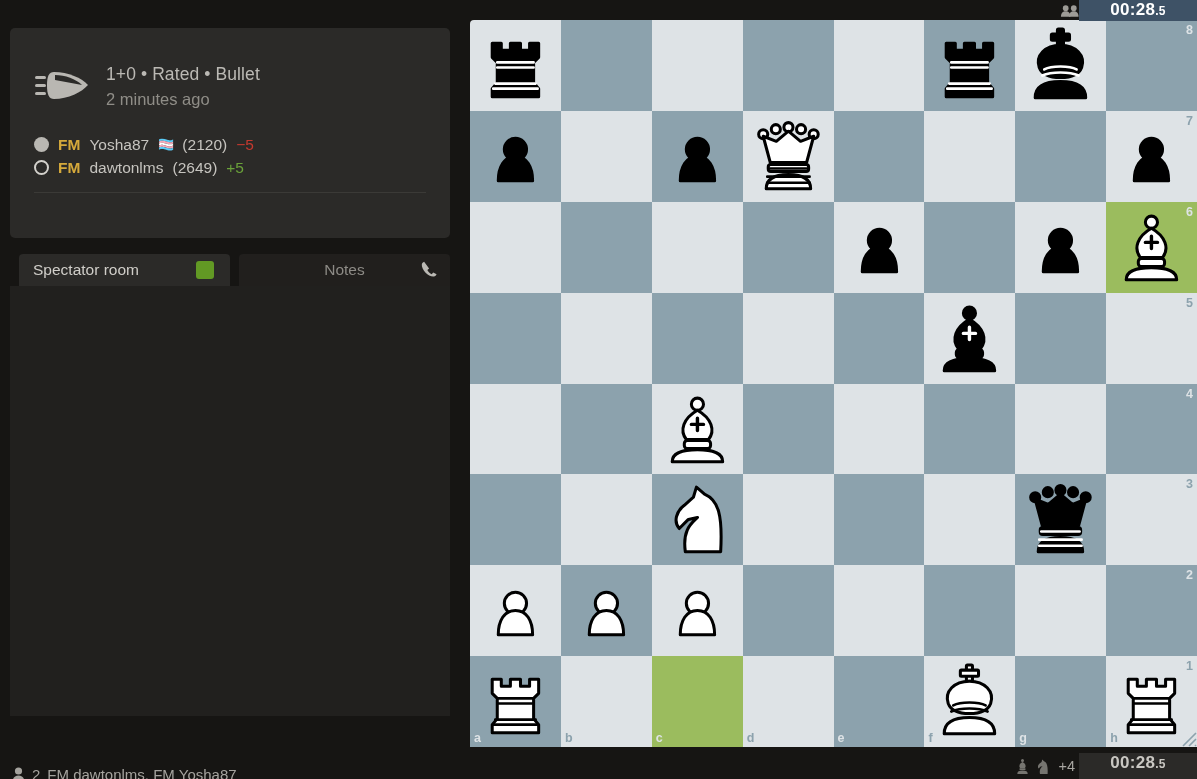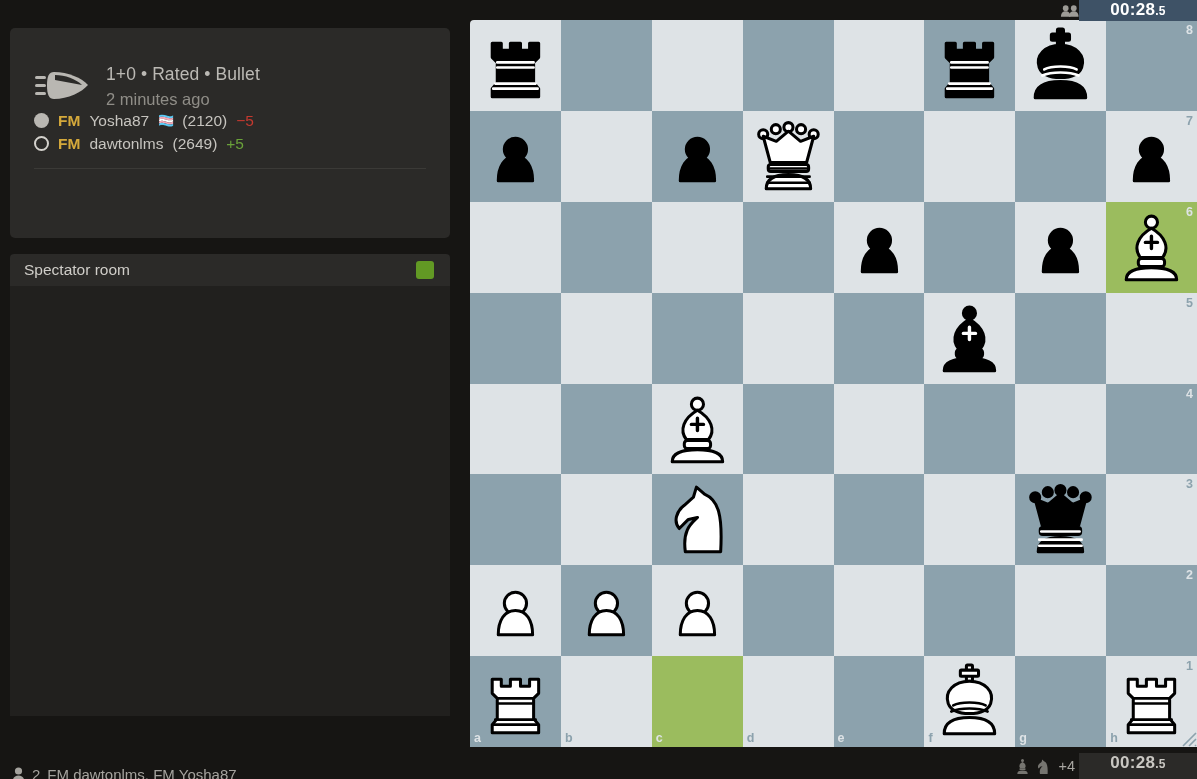--- a/index.html
+++ b/index.html
@@ -20,38 +20,38 @@
     background: #2b2a28;
     border-radius: 5px;
     padding: 18px 24px 0 24px;
   }
   .gc-head { display: flex; align-items: flex-start; gap: 14px; padding-top: 16px; }
   .bullet-icon { width: 58px; height: 44px; flex: 0 0 58px; position: relative; top: 2px; }
   .gc-meta { padding-top: 2px; }
   .gc-line1 { font-size: 17.5px; color: #bbb9b4; letter-spacing: .1px; }
   .gc-line2 { font-size: 16.5px; color: #8f8d87; margin-top: 5px; }
 
-  .players { margin-top: 0; }
+  .players { margin-top: 24px; }
   .p-row { display: flex; align-items: center; gap: 9px; height: 23px; font-size: 15.5px; color: #c6c4bf; white-space: nowrap; }
   .disc { width: 15px; height: 15px; border-radius: 50%; flex: 0 0 15px; }
   .disc.white { background: #b9b7b2; }
   .disc.black { background: transparent; border: 2px solid #d3d1cc; }
   .title-fm { color: #d5a93b; font-weight: bold; }
   .flagmoji { font-size: 13px; letter-spacing: -1px; }
   .delta-neg { color: #c4392f; }
   .delta-pos { color: #6aa13a; }
   .gc-sep { margin: 13px 0 0 0; height: 1px; background: #3b3a37; }
   .gc-status { text-align: center; font-size: 16.5px; color: #cac8c3; padding-top: 14px; }
 
   
   .chat-wrap { position: absolute; left: 10px; top: 248px; width: 440px; height: 497px; }
   .chat-tabs { display: flex; height: 32px; }
   .chat-tab {
     flex: 1; display: flex; align-items: center; height: 32px;
-    font-size: 15.5px; color: #8d8b86; position: relative;
+    font-size: 15.5px; color: #8d8b86; position: relative; margin-left: 9px;
   }
   .chat-tab.active { background: #2b2a28; color: #d0cec9; border-radius: 4px 4px 0 0; }
   .chat-tab .tlabel { padding-left: 14px; }
   .chat-tab.t2 { background: #211f1d; border-radius: 4px 4px 0 0; justify-content: center; }
   .room-dot { width: 18px; height: 18px; background: #629924; border-radius: 3px; margin-left: auto; margin-right: 16px; }
   .phone-ic { position: absolute; right: 12px; top: 6px; width: 19px; height: 19px; }
   .chat-body { height: 430px; background: #21201e; }
   .chat-input {
     height: 35px; background: #2a2927; border: none; border-top: 1px solid #3a3935;
     width: 100%; color: #cbc9c4; font-size: 16px; padding-left: 13px;
@@ -145,20 +145,28 @@
       </div>
 
       <div class="gc-sep"></div>
     </div>
 
     <div class="chat-wrap">
       <div class="chat-tabs">
         <div class="chat-tab active">
           <span class="tlabel">Spectator room</span>
           <span class="room-dot"></span>
+        </div>
+        <div class="chat-tab t2">
+          <span>Notes</span>
+          <span class="phone-ic">
+            <svg viewBox="0 0 24 24" xmlns="http://www.w3.org/2000/svg">
+              <path d="M6.6 2.5 C5 3 3.5 4.6 3.2 6.4 c-.6 4 2.2 9 5.6 12.4 3.4 3.4 8.4 6.2 12.4 5.6 1.8-.3 3.4-1.8 3.9-3.4 l-5-2.4 -2.2 2.6 c-2.4-1.1-5.4-4.1-6.5-6.5 l2.6-2.2 z" transform="scale(0.85) translate(1,0)" fill="#bab8b3"></path>
+            </svg>
+          </span>
         </div>
       </div>
       <div class="chat-body"></div>
     </div>
 
     <div class="watchers">
       <span class="person-ic">
         <svg viewBox="0 0 13 15" xmlns="http://www.w3.org/2000/svg">
           <circle cx="6.5" cy="4" r="3.6" fill="#a5a39e"></circle>
           <path d="M0.6 15 C0.6 10.6 3 8.4 6.5 8.4 C10 8.4 12.4 10.6 12.4 15 Z" fill="#a5a39e"></path>

